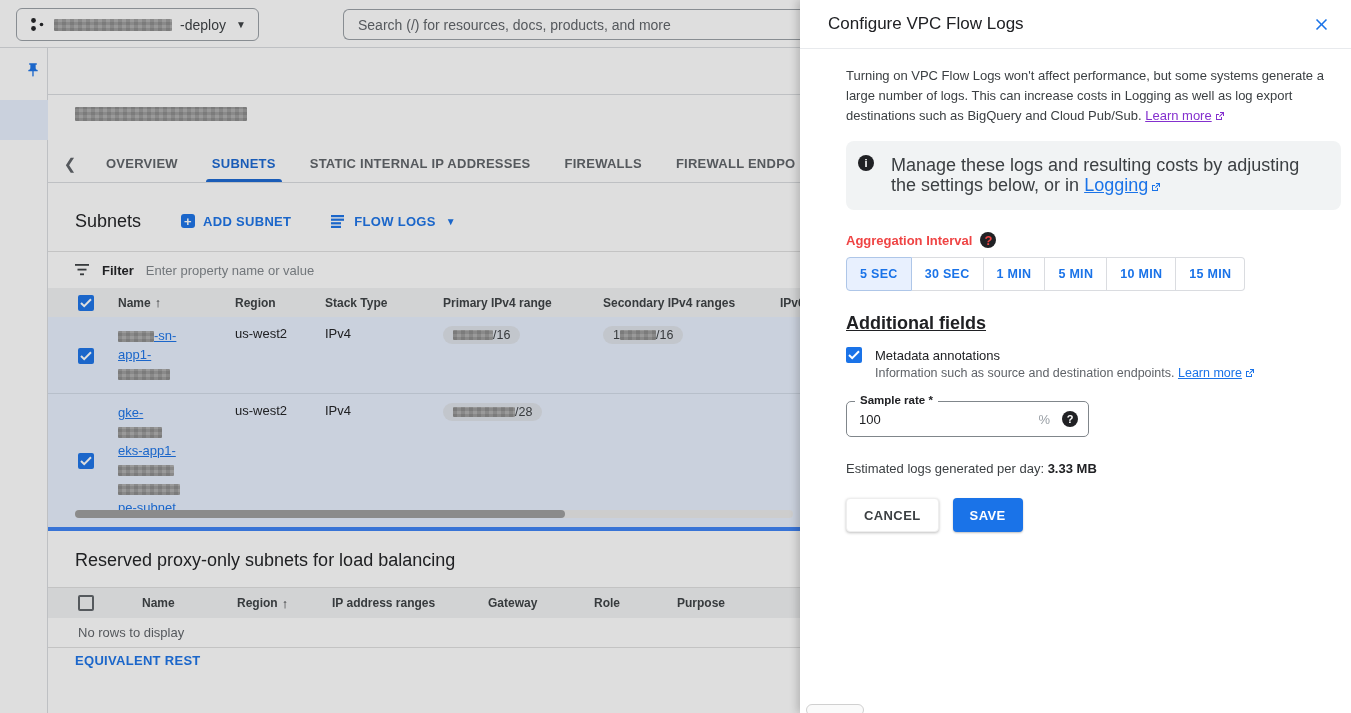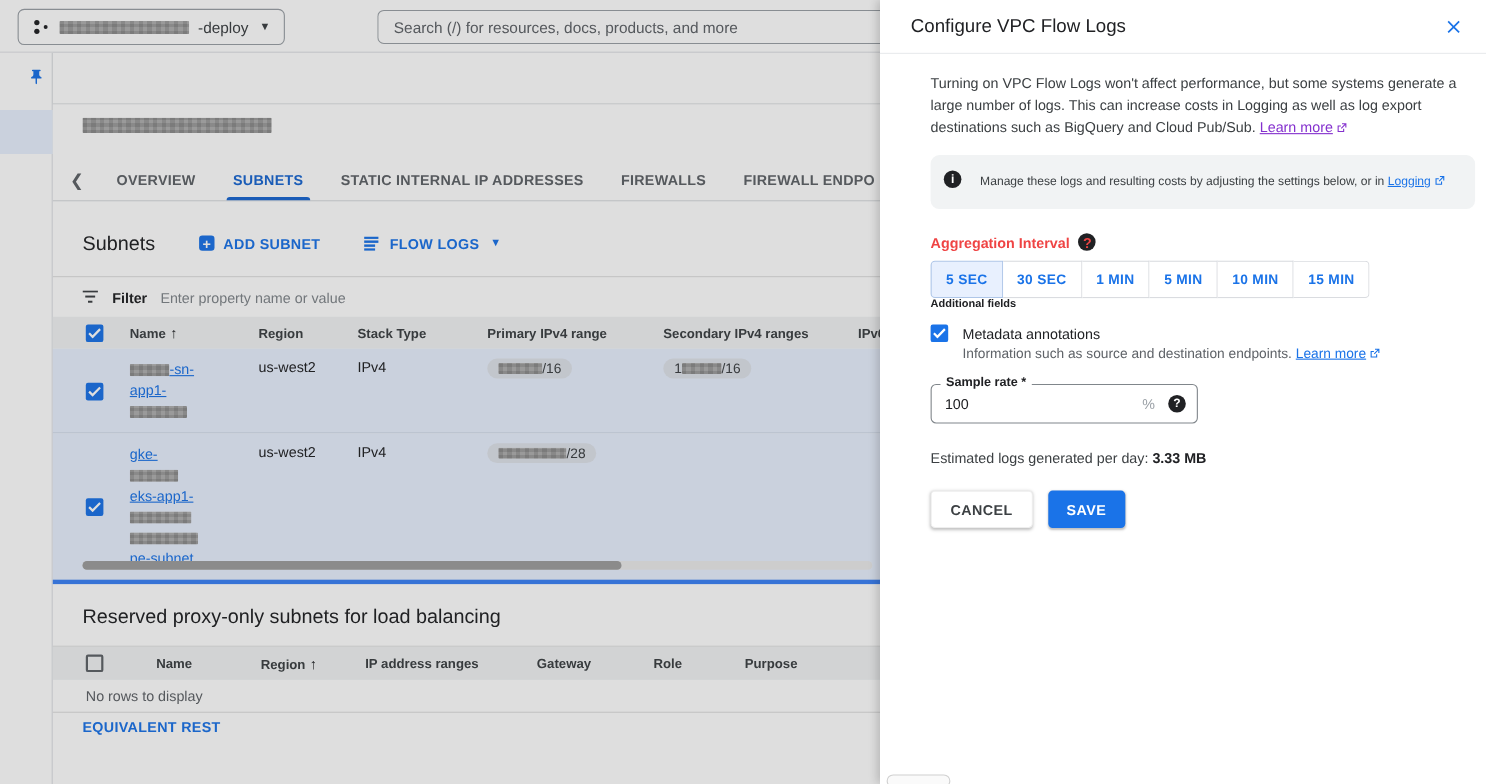--- a/index.html
+++ b/index.html
@@ -68,21 +68,21 @@
 
   .table1 { position:absolute; left:0; top:156px; width:880px; border-top:1px solid #e0e0e0; }
   .filterrow { height:36px; display:flex; align-items:center; padding-left:27px; gap:12px; }
   .filter-label { font-size:13px; font-weight:700; color:#202124; }
   .filterrow input { border:none; outline:none; font-size:13px; width:300px; background:transparent;
     font-family:inherit; }
   .filterrow input::placeholder { color:#80868b; opacity:1; }
 
   .t1-row { display:grid; grid-template-columns:70px 117px 90px 118px 160px 177px 1fr; }
   .t1-head { background:#f1f3f4; height:29px; align-items:center; }
-  .hcell { font-size:12px; font-weight:700; color:#3c4043; display:flex; align-items:flex-end; gap:4px; }
+  .hcell { font-size:12px; font-weight:700; color:#3c4043; display:flex; align-items:center; gap:4px; }
   .sort-arrow { font-size:13px; font-weight:700; color:#202124; }
   .cbcell { padding-left:30px; display:flex; align-items:center; }
   .cb { width:16px; height:16px; border-radius:2px; position:relative; flex:0 0 auto; }
   .cb.checked { background:#1a73e8; }
   .cb.checked svg { position:absolute; left:2px; top:3px; }
   .cb.unchecked { border:2px solid #5f6368; background:transparent; }
 
   .t1-body .t1-row { background:#e8f0fe; border-bottom:1px solid #d2dbe8; }
   .t1-body .t1-row:last-child { border-bottom:4px solid #3b82f6; }
   .dcell { padding-top:9px; padding-bottom:10px; font-size:13px; color:#202124; }
@@ -117,31 +117,31 @@
   .panel-body { padding:17px 28px 0 46px; }
   .intro { font-size:13px; line-height:20px; color:#3c4043; width:499px; }
   a.plink { color:#8430ce; text-decoration:underline; }
   a.blink { color:#1a73e8; text-decoration:underline; }
   .extlink { display:inline-block; vertical-align:-1px; margin-left:3px; }
   .infobox { margin-top:14px; background:#f1f3f4; border-radius:8px; padding:14px 20px 14px 12px;
     display:flex; gap:17px; width:495px; }
   .iicon, .qicon { width:16px; height:16px; border-radius:50%; background:#202124; color:#fff;
     display:flex; align-items:center; justify-content:center; font-size:11px; font-weight:700;
     flex:0 0 auto; line-height:1; }
-  .infobox-text { font-size:11px; line-height:20px; color:#3c4043; }
+  .infobox-text { font-size:18px; line-height:20px; color:#3c4043; }
   .agg-label { margin-top:22px; display:flex; align-items:center; gap:8px; }
   .agg-label span { font-size:13px; font-weight:700; color:#ef4444; }
   .segs { margin-top:9px; display:flex; }
   .seg { height:34px; display:flex; align-items:center; padding:0 13px; background:#fff;
     border:1px solid #dadce0; border-left:none; color:#1a73e8; font-size:12.5px; font-weight:700;
     letter-spacing:.3px; cursor:pointer; }
   .seg:first-child { border-left:1px solid #dadce0; border-radius:4px 0 0 4px; }
   .seg:last-child { border-radius:0 4px 4px 0; }
   .seg.selected { background:#e8f0fe; border:1px solid #aec6e8; }
-  .addl-h { font-size:10px; font-weight:700; color:#202124; }
+  .addl-h { margin-top:22px; font-size:18px; font-weight:700; color:#202124;text-decoration:underline; }
   .meta-row { margin-top:13px; display:flex; align-items:center; gap:13px; }
   .meta-row label { font-size:13px; color:#202124; cursor:pointer; }
   .meta-desc { margin-left:29px; margin-top:3px; font-size:12.5px; color:#5f6368; }
   .mat-field { position:relative; margin-top:20px; width:243px; height:36px;
     border:1px solid #80868b; border-radius:5px; display:flex; align-items:center;
     padding:0 10px 0 12px; }
   .mat-label { position:absolute; top:-8px; left:8px; background:#fff; padding:0 5px;
     font-size:11.5px; font-weight:700; color:#202124; white-space:nowrap; }
   .mat-field input { border:none; outline:none; font-size:13px; color:#202124; width:100%;
     font-family:inherit; background:transparent; }

